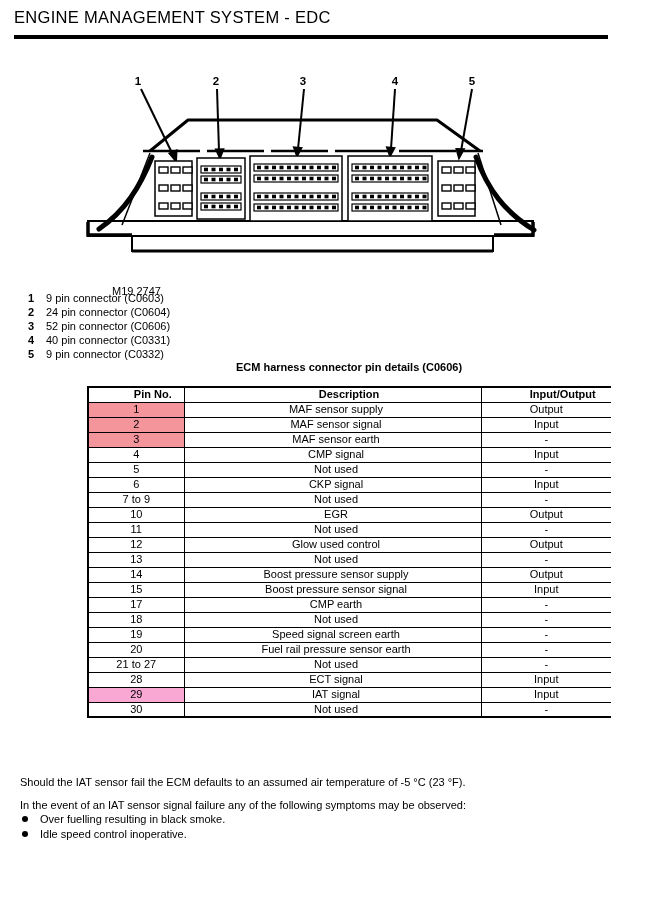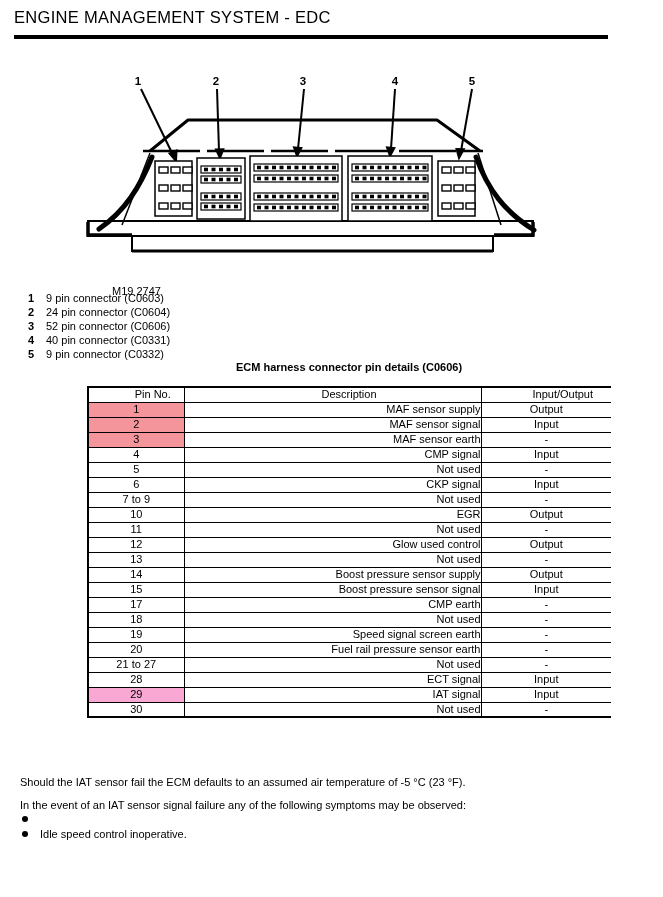--- a/index.html
+++ b/index.html
@@ -21,23 +21,23 @@
   .legend { left:28px; top:292px; font-size:11px; }
   .legend-item { display:flex; line-height:13.9px; }
   .legend-item .num { font-weight:bold; width:18px; }
 
   
   .table-title { left:87px; top:361px; width:524px; text-align:center; font-size:11px; font-weight:bold; }
   .table-clip { left:87px; top:386px; width:524px; height:357px; overflow:hidden; }
   table.pins { border-collapse:collapse; width:524px; table-layout:fixed; font-size:11px; }
   table.pins td, table.pins th { border:1px solid #000; height:15px; line-height:13px; padding:0; overflow:hidden; white-space:nowrap; }
   table.pins { border:2px solid #000; }
-  table.pins th { font-weight:normal; text-align:center;padding-left:33px; }
+  table.pins th { font-weight:bold; text-align:center;padding-left:33px; }
   td.c-pin { text-align:center; }
-  td.c-desc { text-align:right; padding-left:7px !important; }
+  td.c-desc { text-align:center; padding-left:7px !important; }
   td.c-io { text-align:center; }
 
   
   .note { left:20px; font-size:11px; width:630px; line-height:13px; }
   .bullets { left:20px; font-size:11px; width:630px; list-style:none; }
   .bullet-row { position:relative; height:15px; line-height:13px; }
   .dot { position:absolute; left:2px; top:3px; width:6px; height:6px; border-radius:50%; background:#000; }
   .bullet-text { margin-left:20px; display:inline-block; }
 
   svg text.callout { font-family:"Liberation Sans",sans-serif; font-size:11.5px; font-weight:bold; }
@@ -416,19 +416,20 @@
 
 </tbody>
   </table>
 </div>
 
 <div class="abs note" style="top:776px">Should the IAT sensor fail the ECM defaults to an assumed air temperature of -5 °C (23 °F).</div>
 <div class="abs note" style="top:799px">In the event of an IAT sensor signal failure any of the following symptoms may be observed:</div>
 <ul class="abs bullets" style="top:813px" id="bullets">
   <li class="bullet-row">
     <span class="dot"></span>
+    <span class="bullet-text">Over fuelling resulting in black smoke.</span>
   </li>
 
   <li class="bullet-row">
     <span class="dot"></span>
     <span class="bullet-text">Idle speed control inoperative.</span>
   </li>
 </ul>
 
 </body></html>

